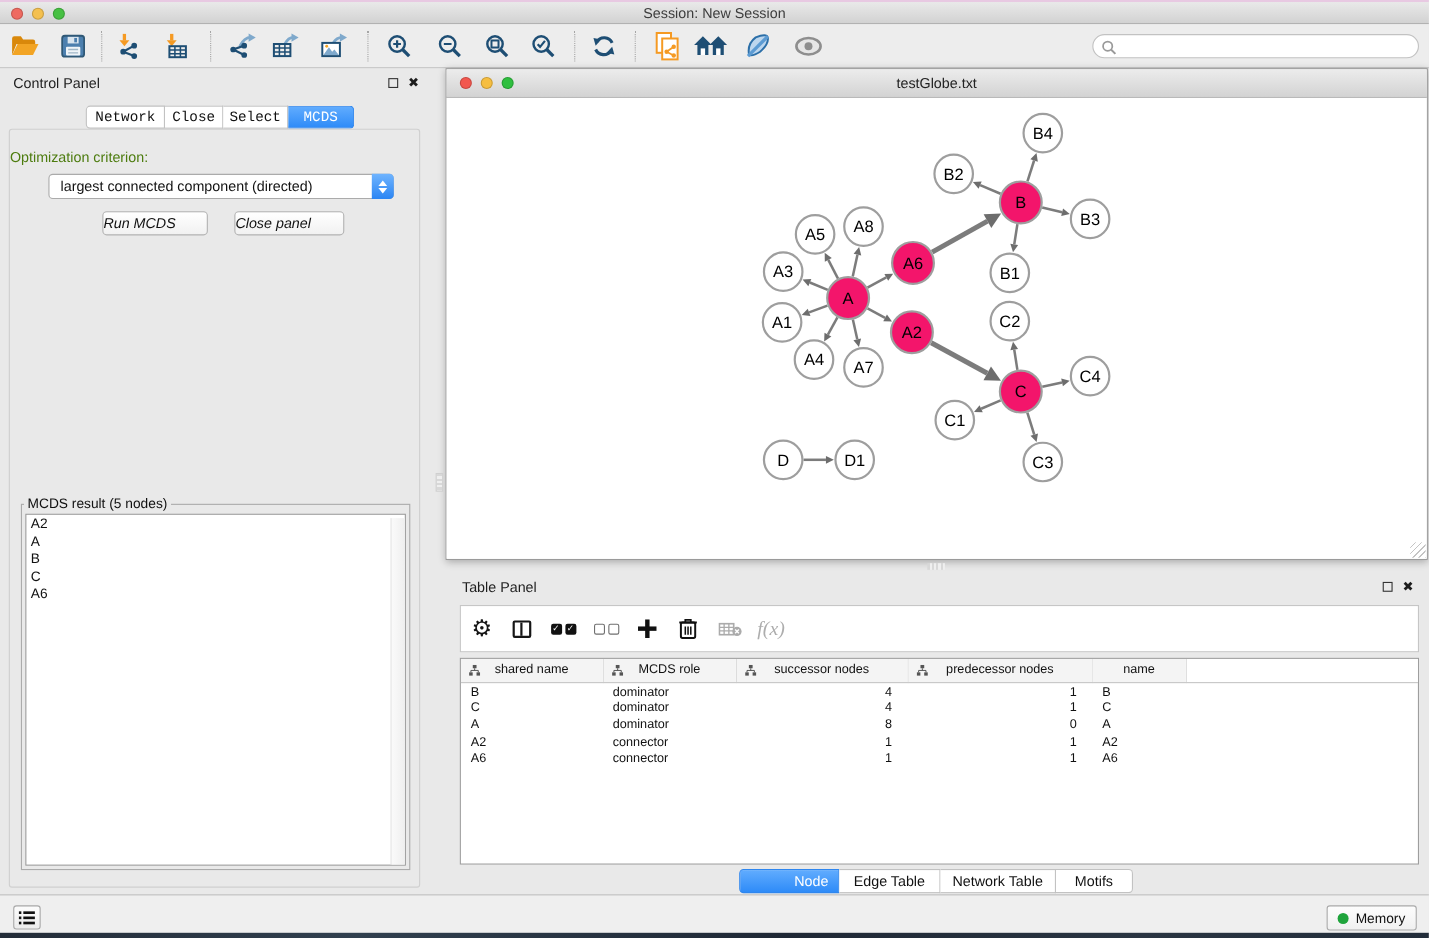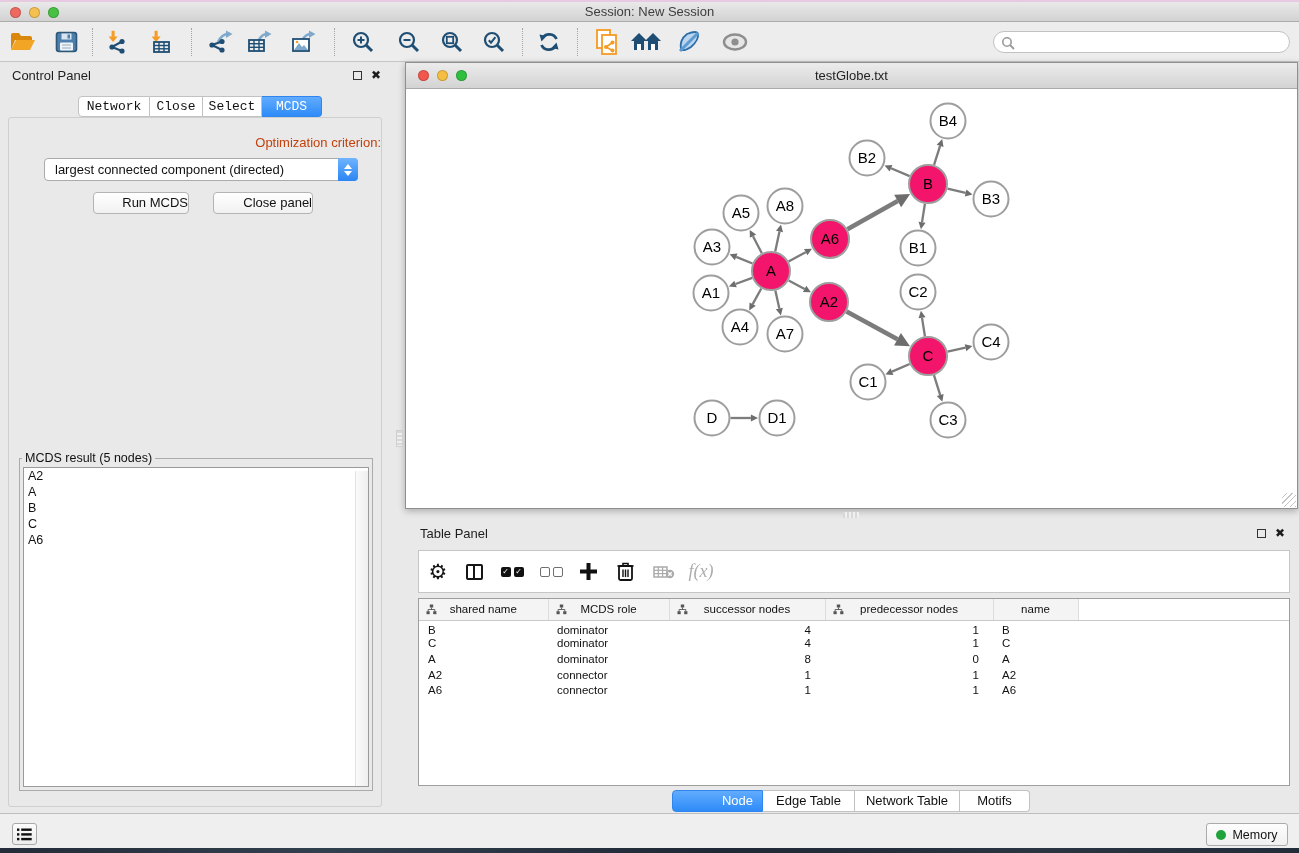--- a/index.html
+++ b/index.html
@@ -33,29 +33,29 @@
   .cp-tabs { position:absolute; left:78px; top:34px; height:21px; display:flex;font-family:Liberation Mono, monospace; }
   .seg { font-size:13px; line-height:19px; text-align:center; background:#fff; border:1px solid #C2C2C2; border-left:none; color:#111; }
   .seg:first-child { border-left:1px solid #C2C2C2; border-radius:4px 0 0 4px; }
   .seg:last-child { border-radius:0 4px 4px 0;text-align:center; }
   .seg.active { background:linear-gradient(#61ACFE,#2E8BF8); border-color:#2F86EE; color:#fff; }
   .cp-tabs .seg:nth-child(1){width:72px;} .cp-tabs .seg:nth-child(2){width:53px;}
   .cp-tabs .seg:nth-child(3){width:59px;} .cp-tabs .seg:nth-child(4){width:60px;}
 
   .cp-box { position:absolute; left:8px; top:55px; width:374px; height:690px; background:#E9E9E9;
             border:1px solid #CFCFCF; border-radius:3px; }
-  .opt-label { position:absolute; left:0; top:17px; width:100%; text-align:right; font-size:13px; color:#c2410c; }
+  .opt-label { position:absolute; left:0; top:17px; width:100%; text-align:left; font-size:13px; color:#4d7c0f; }
   .dropdown { position:absolute; left:35px; top:40px; width:314px; height:23px; background:#fff;
               border:1px solid #ABABAB; border-radius:4px; font-size:13px; line-height:21px; padding-left:10px; color:#111; }
   .stepper { position:absolute; right:-1px; top:-1px; width:20px; height:23px; border-radius:0 4px 4px 0;
              background:linear-gradient(#6FB4FF,#2B85F3); display:flex; flex-direction:column; align-items:center; justify-content:center; gap:2px; }
   .tri-up { width:0; height:0; border-left:4px solid transparent; border-right:4px solid transparent; border-bottom:5px solid #fff; }
   .tri-dn { width:0; height:0; border-left:4px solid transparent; border-right:4px solid transparent; border-top:5px solid #fff; }
   .btn { position:absolute; height:22px; background:linear-gradient(#FFFFFF,#F1F1F1); border:1px solid #B4B4B4;
-         border-radius:4px; font-size:13px; text-align:right; line-height:20px; color:#111; }
+         border-radius:4px; font-size:13px; text-align:left; line-height:20px; color:#111;font-style:italic; }
   #run-btn { left:84px; top:74px; width:96px; }
   #closep-btn { left:184px; top:74px; width:100px;margin-left:20px; }
 
   .mcds-fs { position:absolute; left:10px; top:333px; width:354px; height:340px; border:1px solid #ABABAB; }
   .mcds-fs legend { font-size:12.5px; color:#111; padding:0 3px; margin-left:2px; }
   .mcds-list { position:absolute; left:3px; top:2px; right:3px; bottom:3px; background:#fff; border:1px solid #9A9A9A; overflow:hidden; }
   .mcds-item { font-size:12.5px; height:16px; line-height:16px; padding-left:4px; color:#111; }
   .mcds-scroll { position:absolute; right:1px; top:1px; bottom:1px; width:13px;
                  background:linear-gradient(90deg,#FAFAFA,#EFEFEF); border-left:1px solid #E3E3E3; }
 

